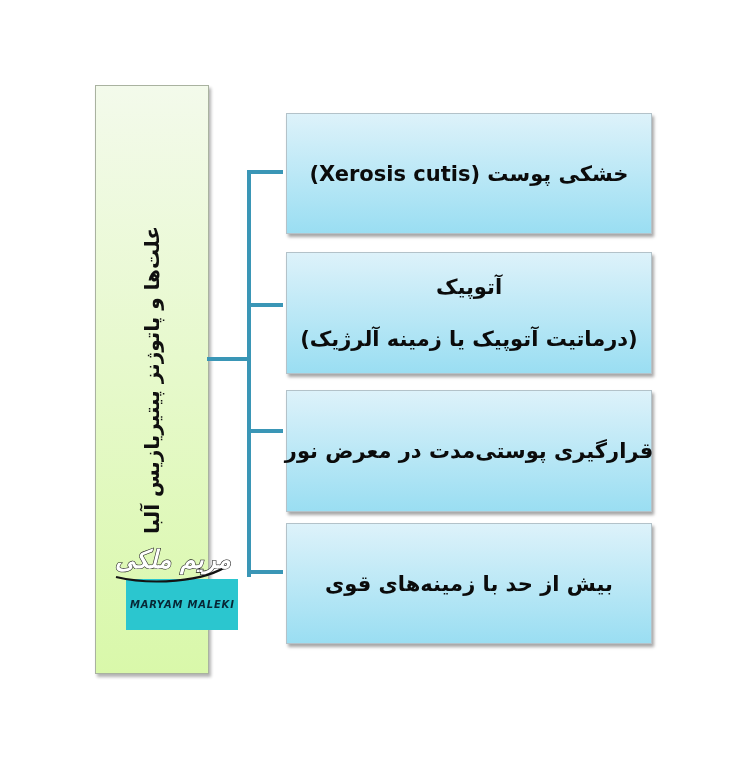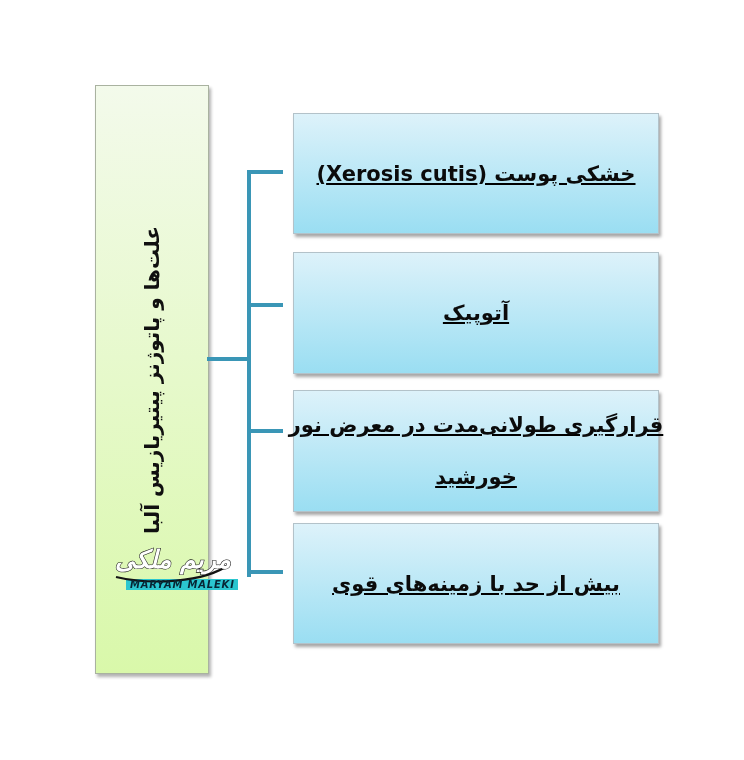--- a/index.html
+++ b/index.html
@@ -23,48 +23,47 @@
   
   .line{position:absolute;background:var(--connector);}
   .stub {left:207px;top:357px;width:44px;height:4px;}
   .trunk{left:247px;top:170px;width:4px;height:407px;}
   .b1{left:251px;top:170px;width:32px;height:4px;}
   .b2{left:251px;top:303px;width:32px;height:4px;}
   .b3{left:251px;top:429px;width:32px;height:4px;}
   .b4{left:251px;top:570px;width:32px;height:4px;}
   
   .node{
-    position:absolute;left:293px;width:364px;
+    position:absolute;left:286px;width:364px;
     background:linear-gradient(180deg,var(--node-fill-top),var(--node-fill-bottom));
     border:1px solid #b3c2c9;
     box-shadow:2px 3px 3px rgba(0,0,0,0.35);
     display:flex;flex-direction:column;align-items:center;justify-content:center;
     text-align:center;
-    text-decoration:underline;
   }
   .n1{top:113px;height:119px}
   .n2{top:252px;height:120px}
   .n3{top:390px;height:120px}
   .n4{top:523px;height:119px}
   .node-line{
     font-size:21px;font-weight:bold;color:#0b0b0b;
     line-height:52px;white-space:nowrap;direction:rtl;
   }
   
   .logo{position:absolute;left:108px;top:540px;width:130px;z-index:3;font-style:italic;}
   .logo-cal{width:130px;height:44px;display:block;}
   .cal-text{
     font-family:"DejaVu Sans",sans-serif;font-size:25px;font-weight:bold;
     fill:#ffffff;stroke:#131313;stroke-width:1.1px;paint-order:stroke;direction:rtl;
   }
   .swash{fill:none;stroke:#131313;stroke-width:2.2px;}
   .logo-bar{
     background:var(--logo-accent);color:#072735;
     font-size:10px;font-weight:bold;letter-spacing:0.8px;
-    text-align:center;padding:0 4px;margin-left:18px;margin-top:-5px;
+    text-align:center;padding:20px 4px;margin-left:18px;margin-top:-5px;
     white-space:nowrap;
   }
 </style>
 </head>
 <body>
 
 <div class="stage">
 
   <div class="root-box">
     <div class="root-label">علت‌ها و پاتوژنز پیتیریازیس آلبا</div>
@@ -86,24 +85,24 @@
   <div class="line b2"></div>
   <div class="line b3"></div>
   <div class="line b4"></div>
 
   <div class="node n1" dir="rtl">
     <div class="node-line">خشکی پوست (Xerosis cutis)</div>
   </div>
 
   <div class="node n2" dir="rtl">
     <div class="node-line">آتوپیک</div>
+    <div class="node-line">(درماتیت آتوپیک یا زمینه آلرژیک)</div>
   </div>
 
   <div class="node n3" dir="rtl">
-    <div class="node-line">قرارگیری طولانی‌مدت در معرض نور</div>
-    <div class="node-line">خورشید</div>
+    <div class="node-line">قرارگیری پوستی‌مدت در معرض نور</div>
   </div>
 
   <div class="node n4" dir="rtl">
     <div class="node-line">بیش از حد با زمینه‌های قوی</div>
   </div>
 
 </div>
 
 </body></html>

